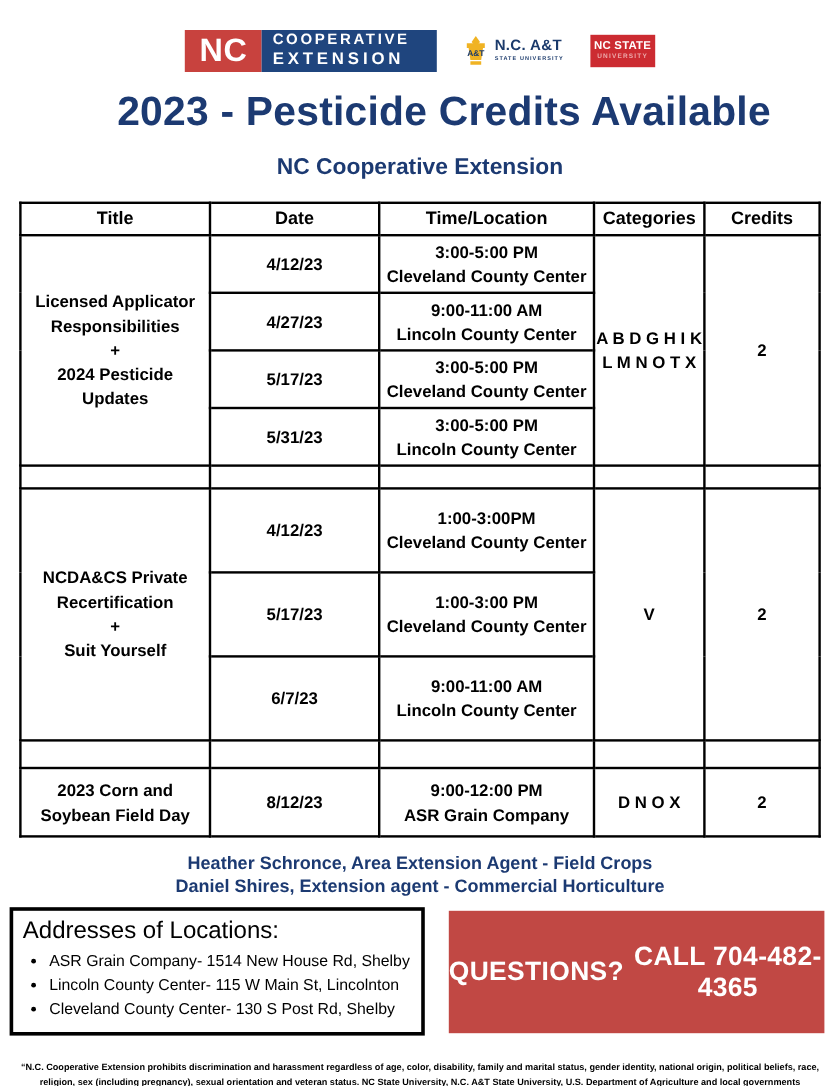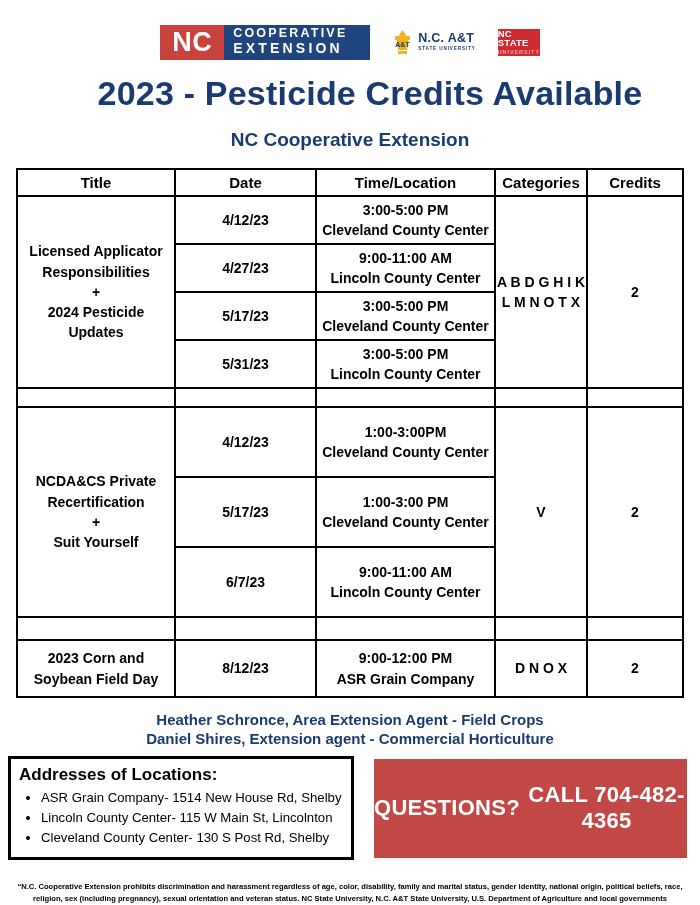--- a/index.html
+++ b/index.html
@@ -31,21 +31,21 @@
   .nc-blue .coop { font-size: 12.5px; font-weight: 600; letter-spacing: 2.2px; }
   .nc-blue .ext  { font-size: 14px;  font-weight: 700; letter-spacing: 3.2px; }
 
   .aandt-logo { display: flex; align-items: center; gap: 5px; }
   .aandt-emblem { width: 21px; height: 25px; flex: 0 0 auto; }
   .aandt-text { line-height: 1; color: #1B3A6B; }
   .aandt-text .name { font-size: 12.5px; font-weight: 800; letter-spacing: 0.3px; }
   .aandt-text .sub  { font-size: 4.6px; font-weight: 700; letter-spacing: 0.9px; margin-top: 2px; }
 
   .ncstate-logo {
-    background: #CC2B31; width: 42px; height: 27px;
+    background: #CC2B31; width: 54px; height: 27px;
     display: flex; flex-direction: column; align-items: center; justify-content: center;
     line-height: 1;
   }
   .ncstate-logo .l1 { color: #fff; font-size: 9.5px; font-weight: 800; letter-spacing: 0.2px; }
   .ncstate-logo .l2 { color: #ECA9AB; font-size: 5.4px; font-weight: 700; letter-spacing: 1px; margin-top: 2px; }
 
   
   .page-title {
     text-align: center; color: #1C3A72;
     font-size: 34px; font-weight: 800; letter-spacing: 0.2px;
@@ -93,21 +93,21 @@
 
   
   .bottom-row {
     display: flex; justify-content: space-between; align-items: stretch;
     margin: 7px 13px 0 8px;
   }
   .address-box {
     border: 3px solid #000; width: 346px; min-height: 88px;
     padding: 6px 8px 8px 8px; background: #fff;
   }
-  .address-box .addr-heading { font-size: 17px; font-weight: 700; }
+  .address-box .addr-heading { font-size: 20px; font-weight: 400; }
   .address-box ul { margin: 3px 0 0 22px; }
   .address-box li { font-size: 13.2px; font-weight: 400; line-height: 1.55; }
   .questions-box {
     background: #C14844; width: 313px; min-height: 86px;
     display: flex; align-items: center; justify-content: center;
     color: #fff; text-align: center; gap: 6px;
     margin-top: 3px; margin-bottom: 2px;
   }
   .questions-box .q1, .questions-box .q2 { font-size: 22px; font-weight: 800; letter-spacing: 0.3px; }
 

